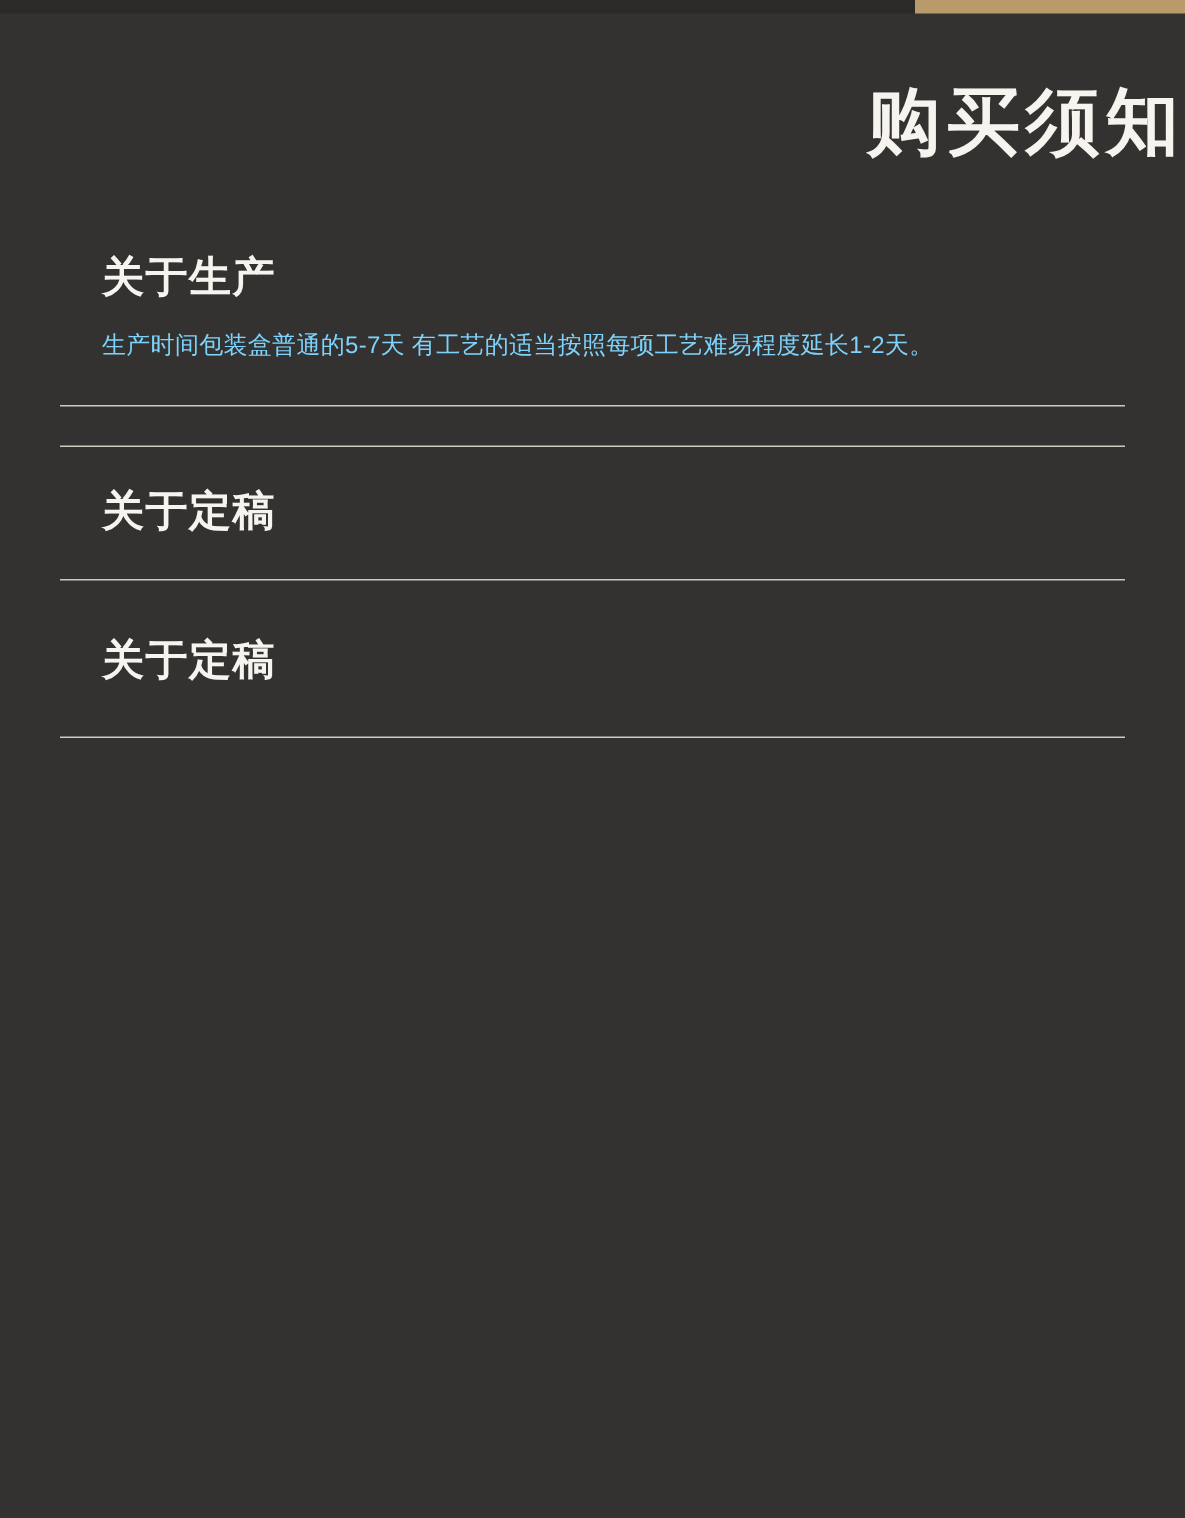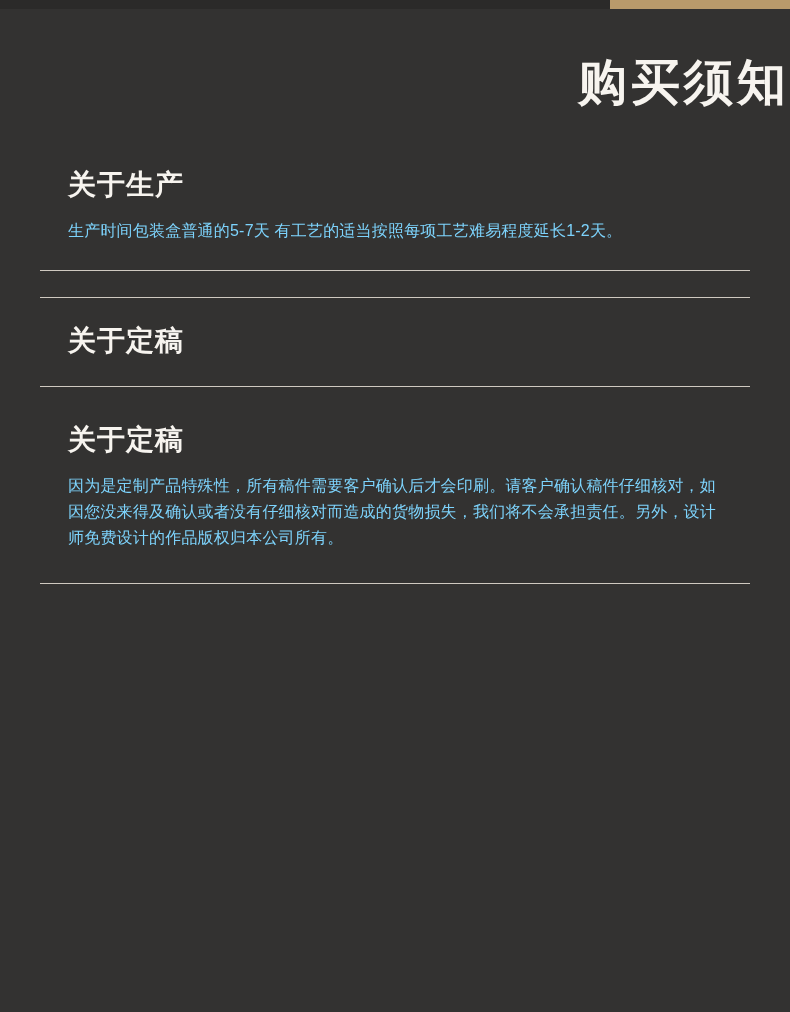--- a/index.html
+++ b/index.html
@@ -118,20 +118,19 @@
       <hr class="divider">
 
       <div class="section">
         <div class="section-title">关于定稿</div>
       </div>
 
       <hr class="divider">
 
       <div class="section sec-gap-top">
         <div class="section-title">关于定稿</div>
-        <p class="section-body">因为是定制产品特殊性，所有稿件需要客户确认后才会印刷。请客户确认稿件仔细核对，如因您没来得及确认或者没有仔细核对而造成的货物损失，我们将不会承担责任。另外，设计师免费设计的作品版权归本公司所有。</p>
       </div>
 
       <hr class="divider last">
 
     </div>
   </div>
 </div>
 
 </body></html>

